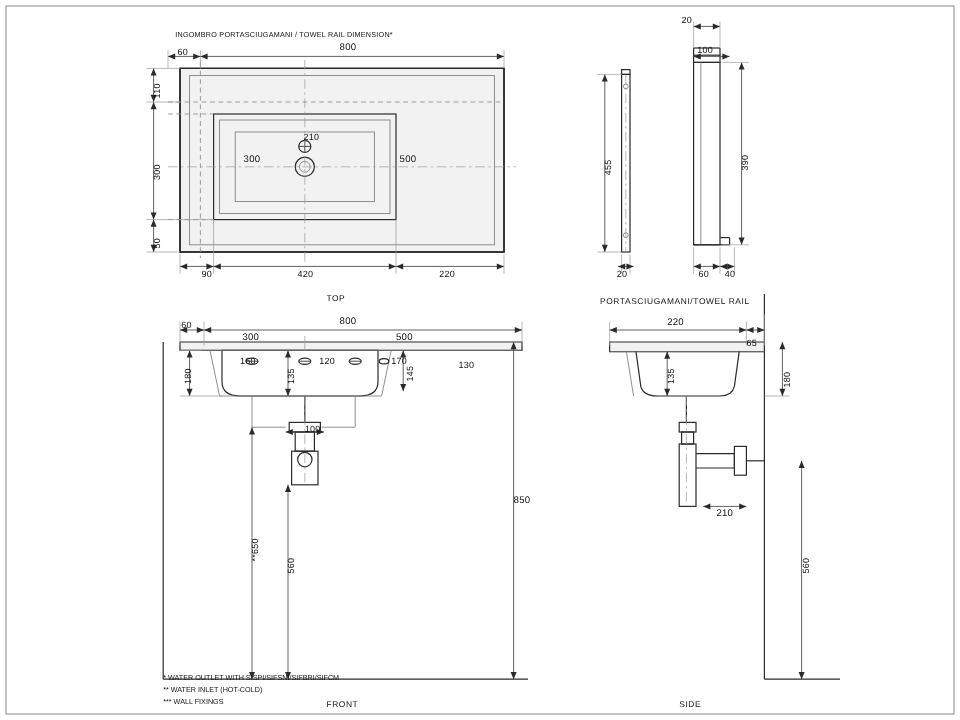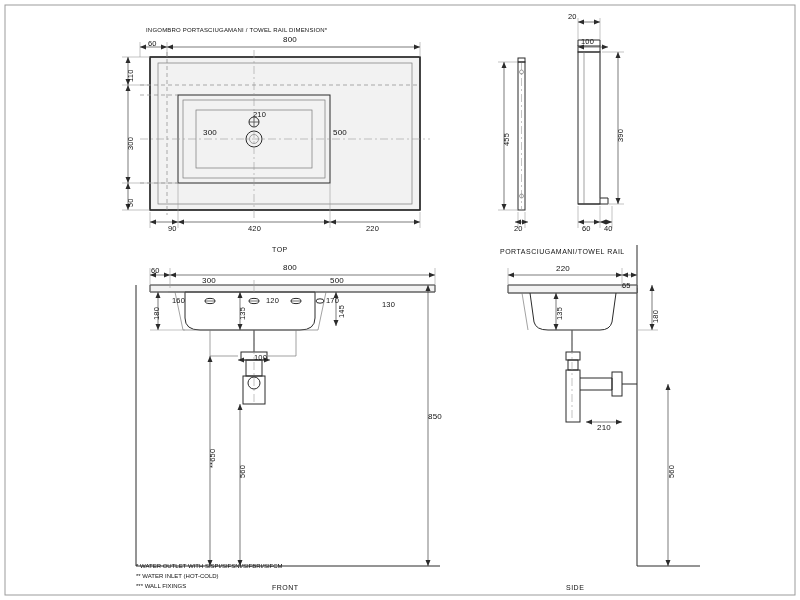--- a/index.html
+++ b/index.html
@@ -244,21 +244,21 @@
 
     <line x1="240" y1="404" x2="240" y2="566" class="dimline"></line>
     <polygon points="240,404 237.5,410 242.5,410" fill="#2b2b2b"></polygon>
     <polygon points="240,566 237.5,560 242.5,560" fill="#2b2b2b"></polygon>
   </svg>
 
   <div class="t" style="left:151px;top:266px;">60</div>
   <div class="t t8" style="left:283px;top:263px;">800</div>
   <div class="t t8" style="left:202px;top:276px;">300</div>
   <div class="t t8" style="left:330px;top:276px;">500</div>
-  <div class="t" style="left:172px;top:296px;">160</div>
+  <div class="t" style="left:200px;top:296px;">160</div>
   <div class="t" style="left:266px;top:296px;">120</div>
   <div class="t" style="left:326px;top:296px;">170</div>
   <div class="t" style="left:382px;top:300px;">130</div>
   <div class="t rot" style="left:238px;top:320px;">135</div>
   <div class="t rot" style="left:337px;top:318px;">145</div>
   <div class="t rot" style="left:152px;top:320px;">180</div>
   <div class="t" style="left:254px;top:353px;">100</div>
   <div class="t t8" style="left:428px;top:412px;">850</div>
   <div class="t rot" style="left:208px;top:468px;">**650</div>
   <div class="t rot" style="left:238px;top:478px;">560</div>

